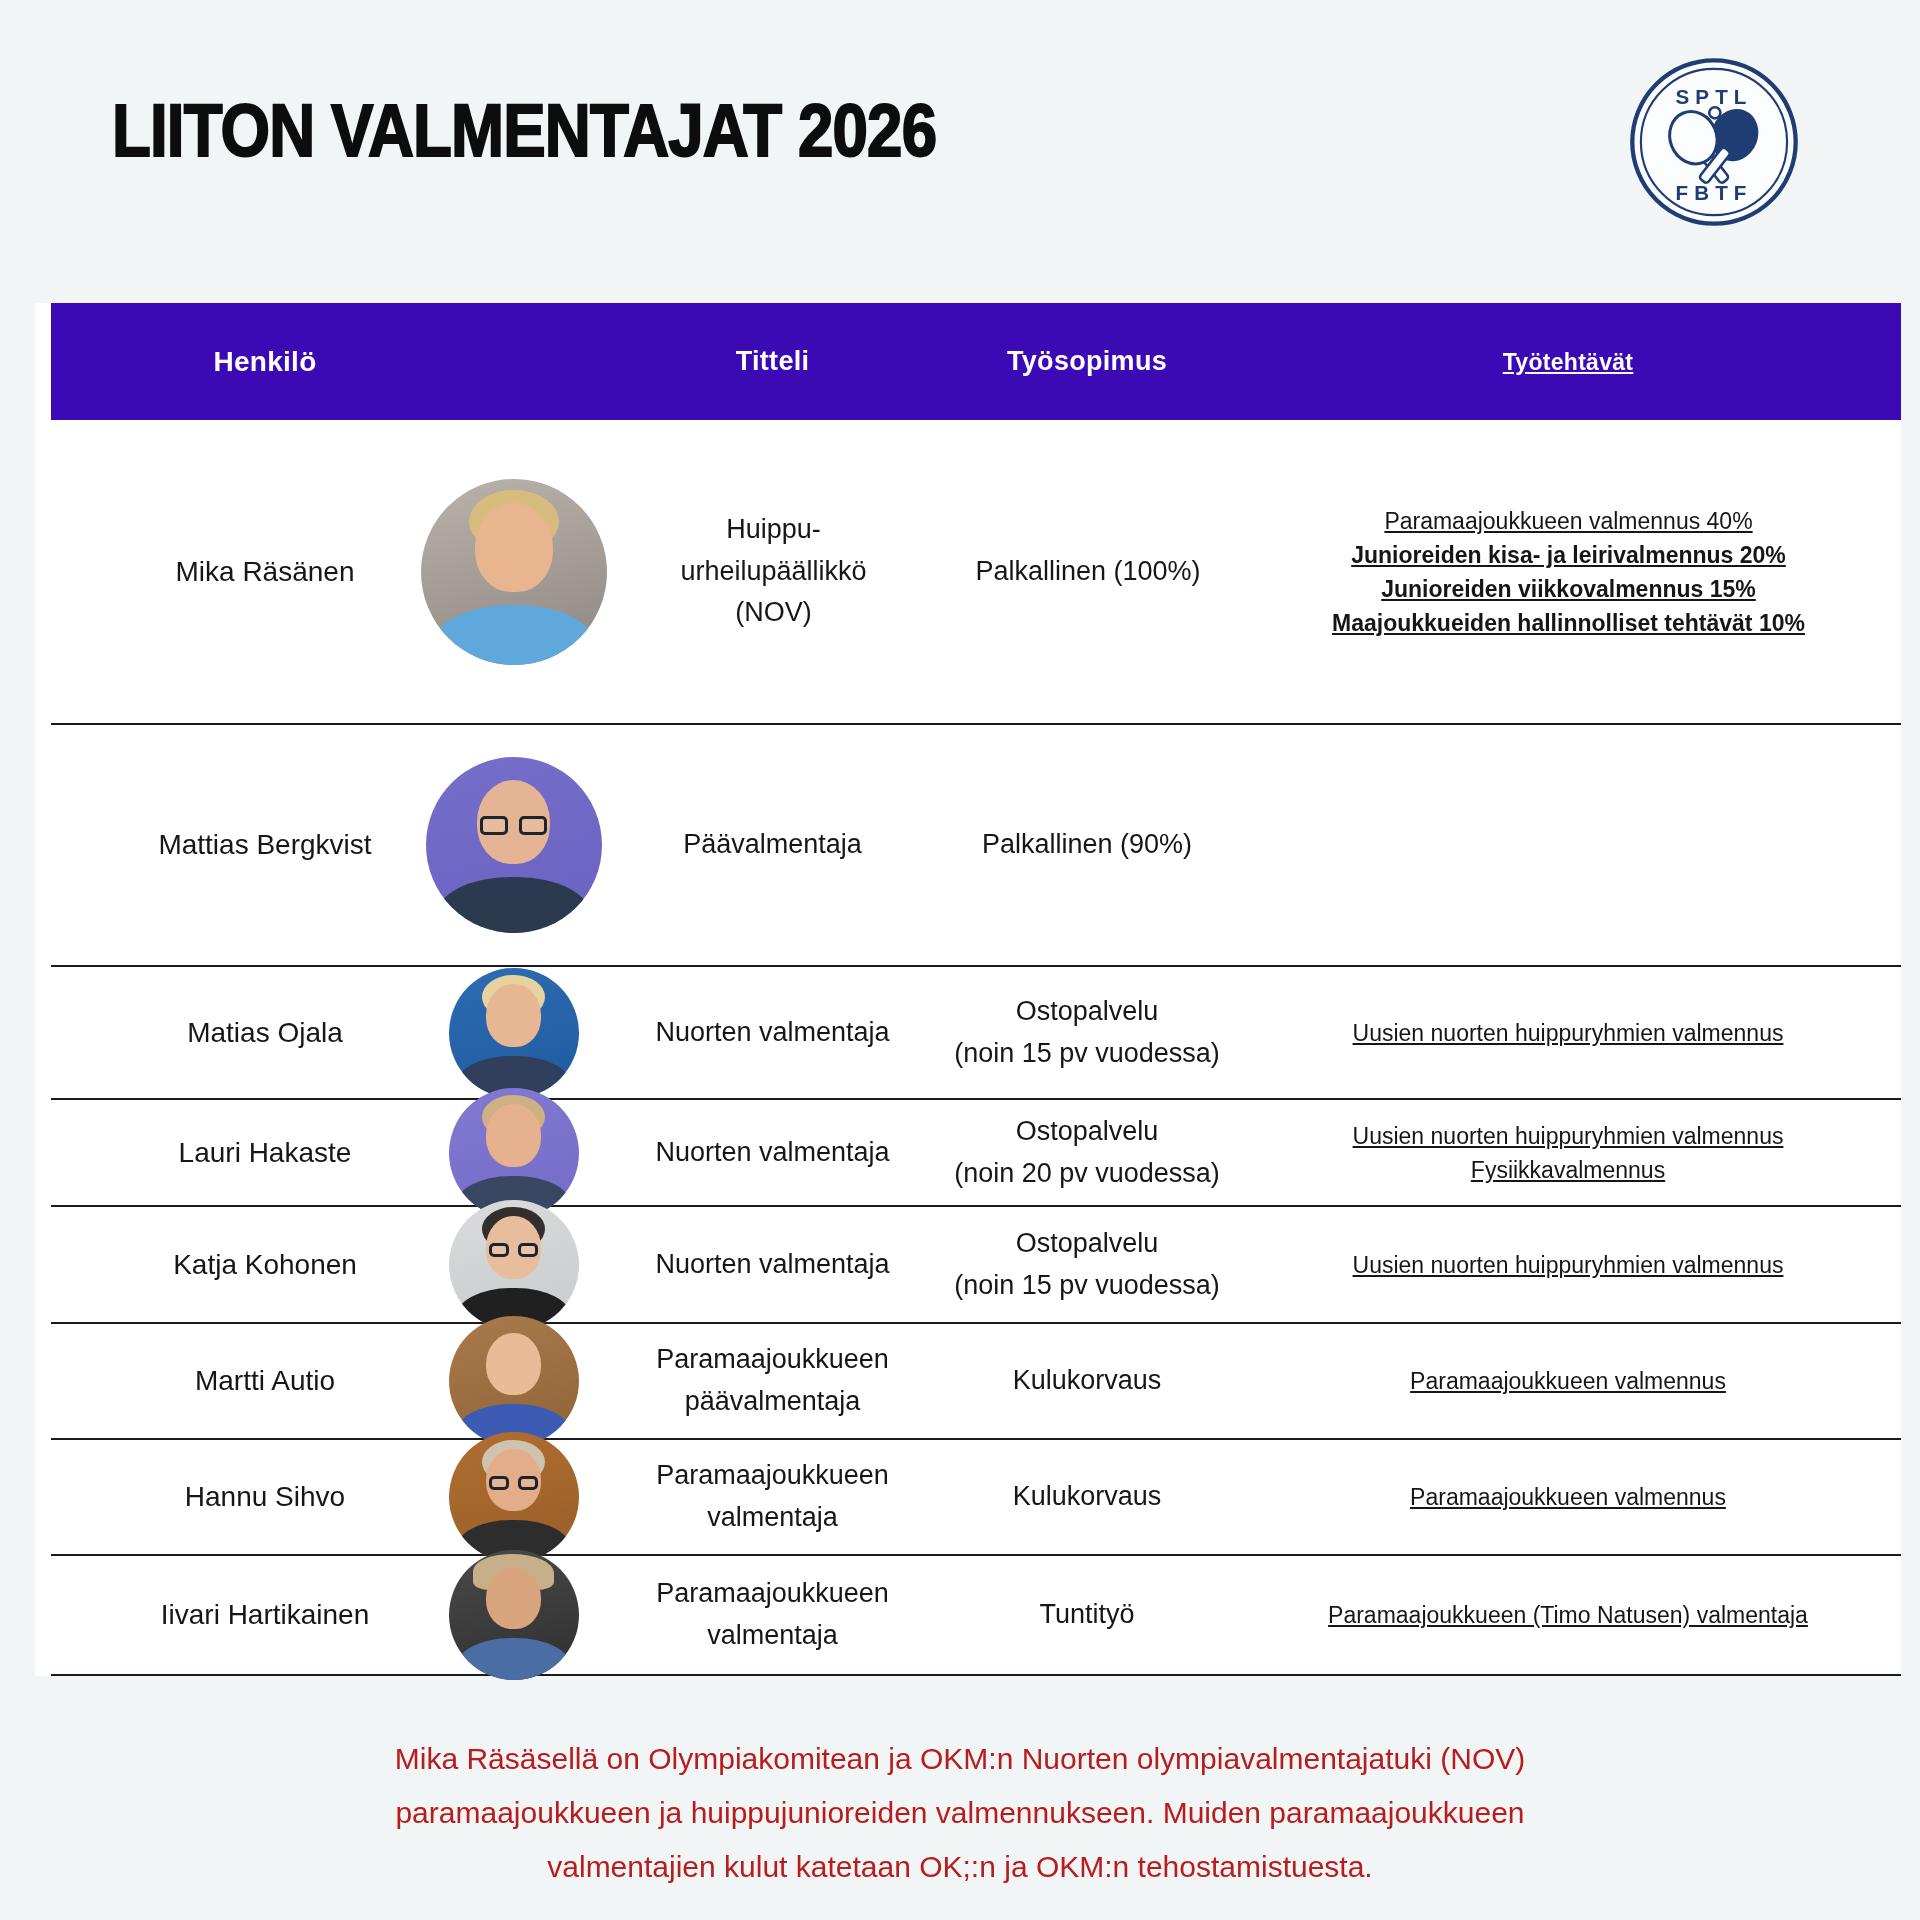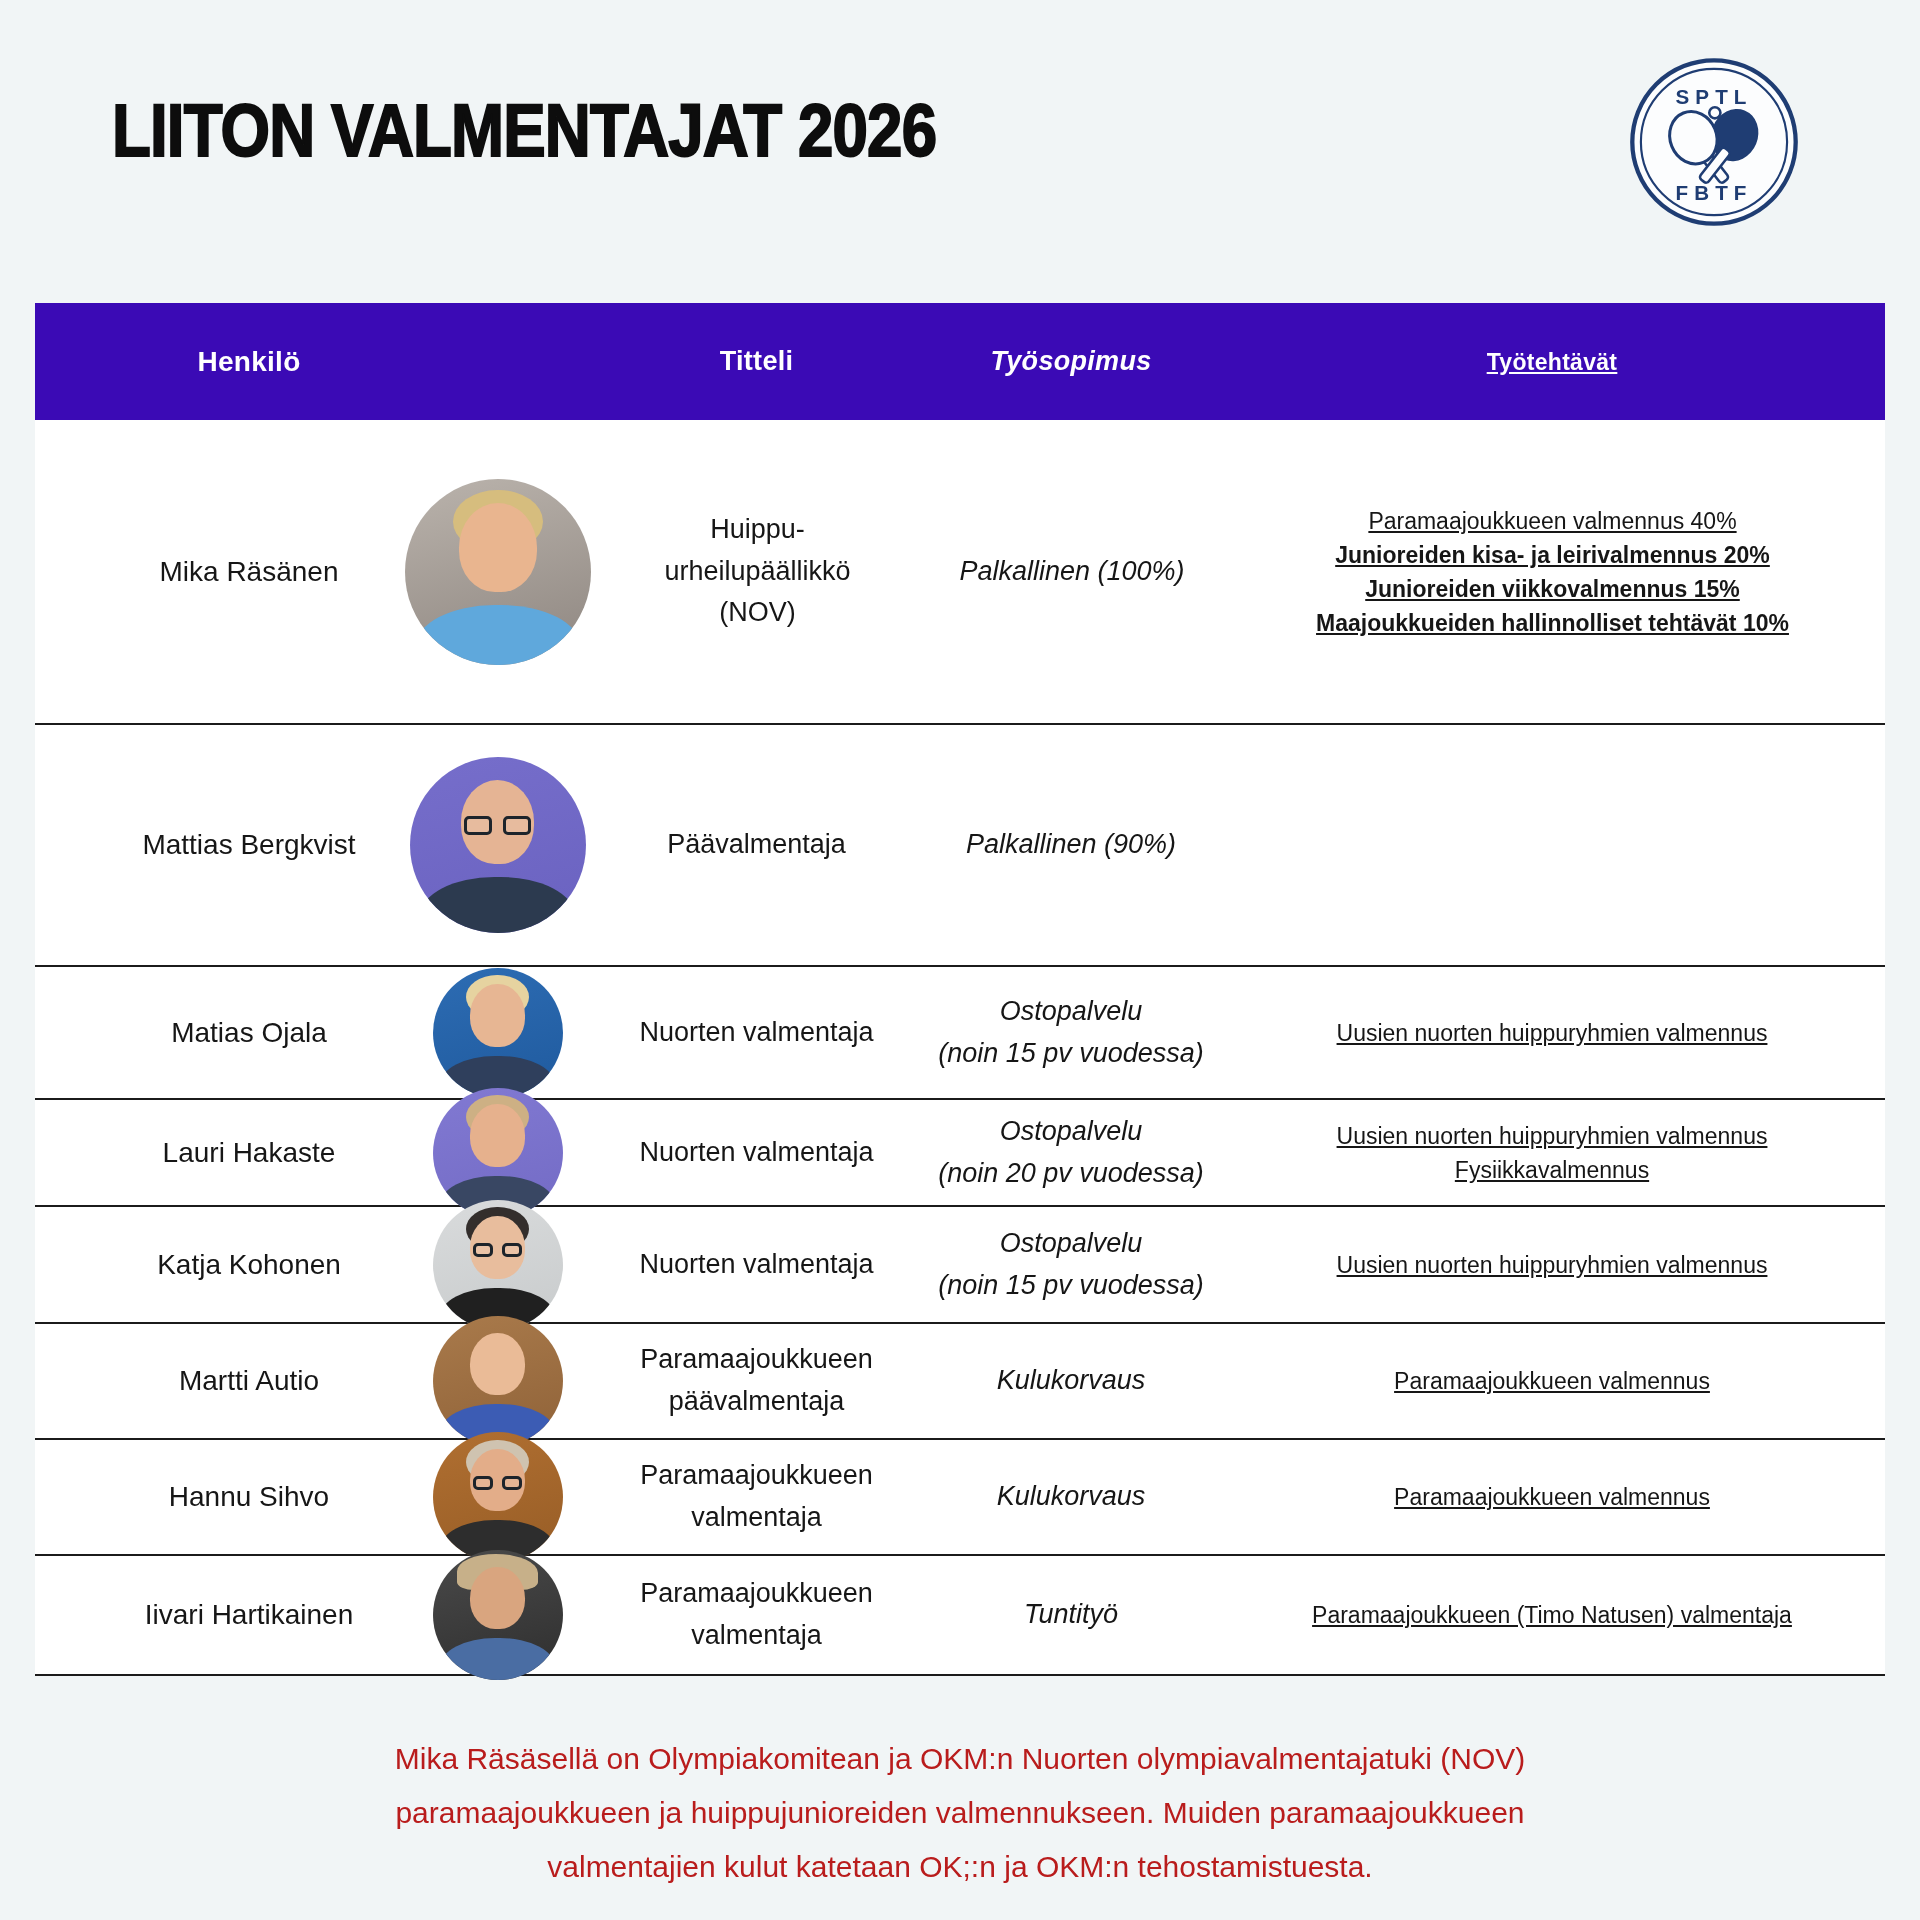--- a/index.html
+++ b/index.html
@@ -16,35 +16,35 @@
     position:absolute;left:112px;top:88px;margin:0;
     font-size:74px;font-weight:700;letter-spacing:-1px;
     color:#0d0d0d;
     transform:scaleX(0.86);transform-origin:left center;
     -webkit-text-stroke:2px #0d0d0d;
     white-space:nowrap;
   }
   
   .logo{position:absolute;left:1628px;top:56px;width:172px;height:172px;}
   
-  .table{position:absolute;left:35px;top:303px;width:1850px;background:#ffffff;}
+  .table{position:absolute;left:35px;top:303px;width:1850px;background:#ffffff;padding-left:16px;}
   .thead{
     display:flex;height:117px;align-items:center;
     background:#3B0AB5;color:#ffffff;
   }
   .hcell{font-size:24px;font-weight:700;letter-spacing:.3px;text-align:center;}
   .row{display:flex;align-items:center;border-bottom:2px solid #1b1b1b;background:#fff;position:relative;}
   .row-0{height:303px}.row-1{height:240px}.row-2{height:131px}
   .row-3{height:105px}.row-4{height:115px}.row-5{height:114px}
   .row-6{height:114px}.row-7{height:118px}
   .cell{text-align:center;}
   .c-name   {flex:0 0 20%;padding-left:58px;box-sizing:border-box;font-size:28px;}
   .c-photo  {flex:0 0 10%;display:flex;justify-content:center;align-items:center;}
   .c-title  {flex:0 0 18%;font-size:27px;line-height:1.55;white-space:pre-line;}
-  .c-contract{flex:0 0 16%;font-size:27px;line-height:1.55;white-space:pre-line;font-style:italic;}
+  .c-contract{flex:0 0 16%;font-size:27px;line-height:1.55;white-space:pre-line;}
   .c-tasks  {flex:1 1 auto;font-size:23px;line-height:34px;text-decoration:underline;}
   .task{display:block;}
   .task.bold{font-weight:700;}
   .task.italic{font-style:italic;}
   
   .avatar{
     position:relative;width:130px;height:130px;border-radius:50%;
     overflow:hidden;flex-shrink:0;z-index:2;
     background:linear-gradient(165deg,var(--bg,#999) 0%,var(--bg2,var(--bg,#888)) 100%);
   }

